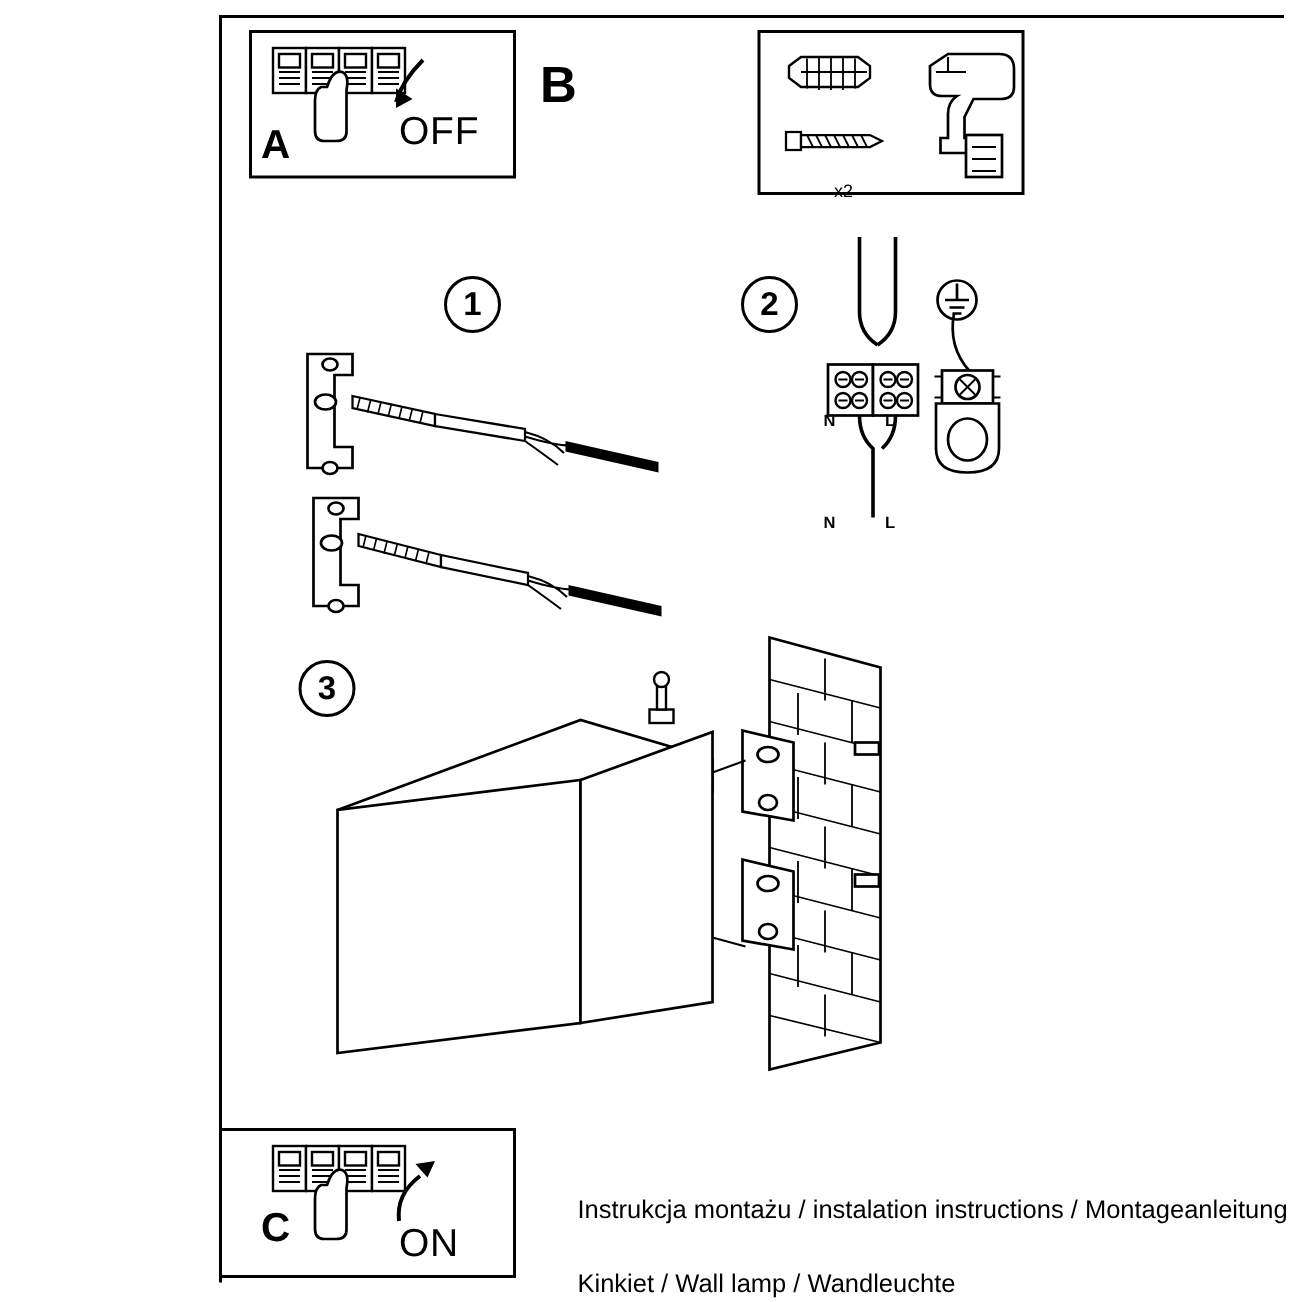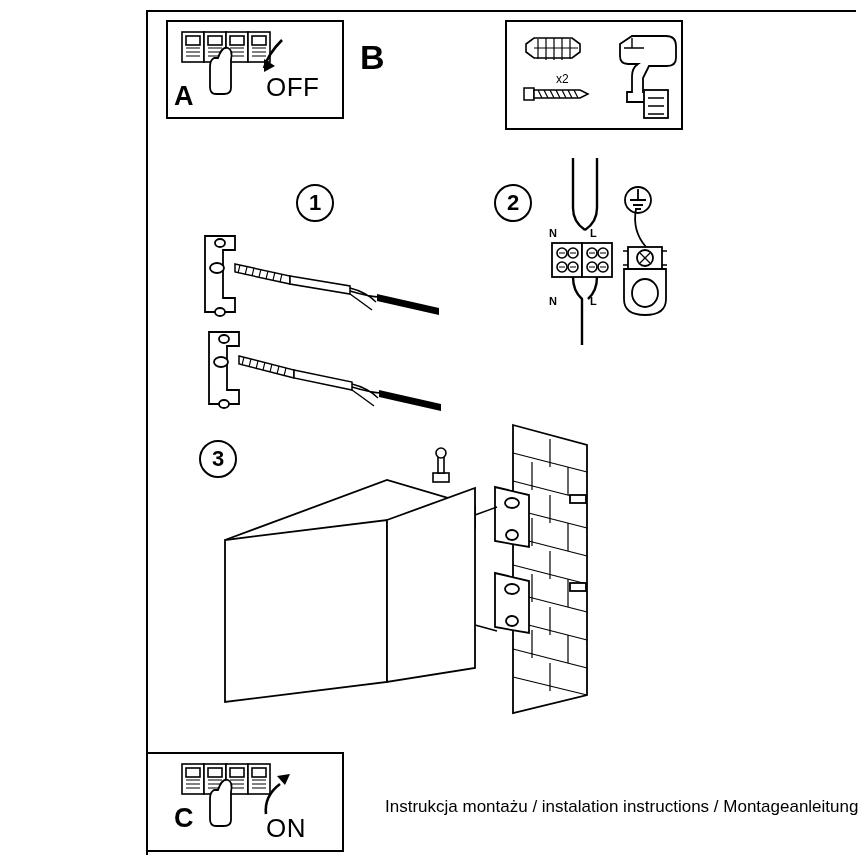--- a/index.html
+++ b/index.html
@@ -77,21 +77,21 @@
 
   
   #footer-text {
     left: 385px; top: 770px;
     font-size: 17px;
     line-height: 1.45;
     white-space: pre-line;
   }
 
   
-  .tinylabel { font-size: 11px; font-weight: 700; }
+  .tinylabel { font-size: 11px; font-weight: 700; margin-top: 48px; }
   #lab-n-top { left: 549px; top: 227px; }
   #lab-l-top { left: 590px; top: 227px; }
   #lab-n-bot { left: 549px; top: 295px; }
   #lab-l-bot { left: 590px; top: 295px; }
   #lab-x2 { left: 556px; top: 72px; font-size: 12px; font-weight: 400; }
 
   svg { display: block; overflow: visible; }
 </style>
 </head>
 <body>
@@ -364,15 +364,16 @@
       </g>
       <g stroke="#000" stroke-width="2.6" fill="none">
         <path d="M88 54 q-2 -18 14 -30"></path>
       </g>
       <path d="M112 14 l-13 2 l8 9 z" fill="#000"></path>
     </svg>
   </div>
 
   <div class="abs" id="footer-text">
     <div>Instrukcja montażu / instalation instructions / Montageanleitung</div>
+    <div>Kinkiet / Wall lamp / Wandleuchte</div>
   </div>
 
 </div>
 
 </body></html>

